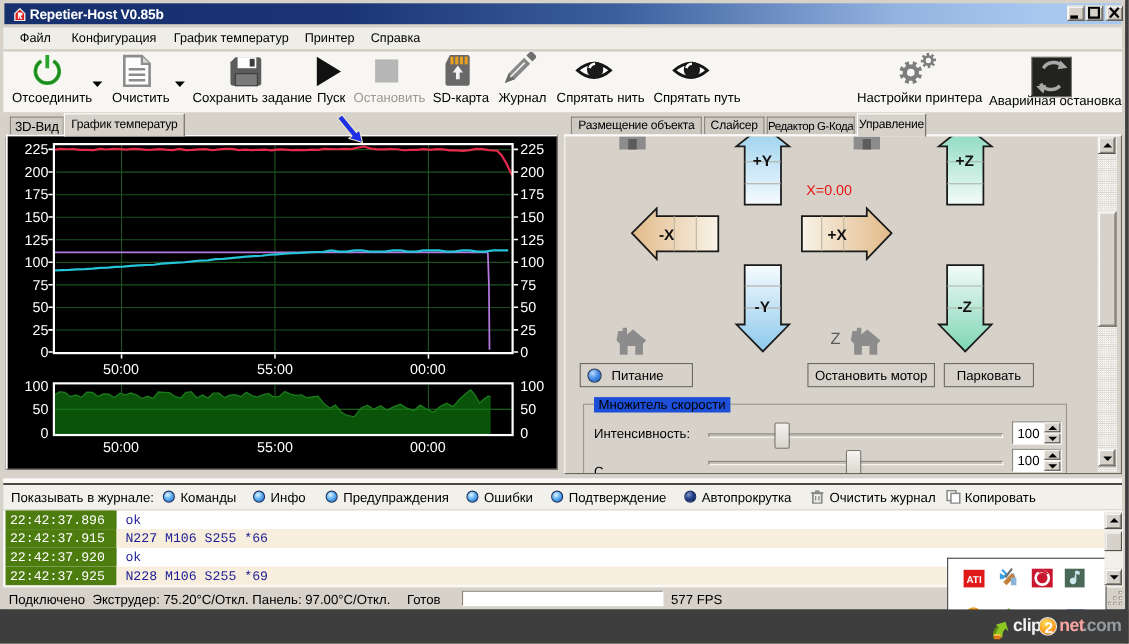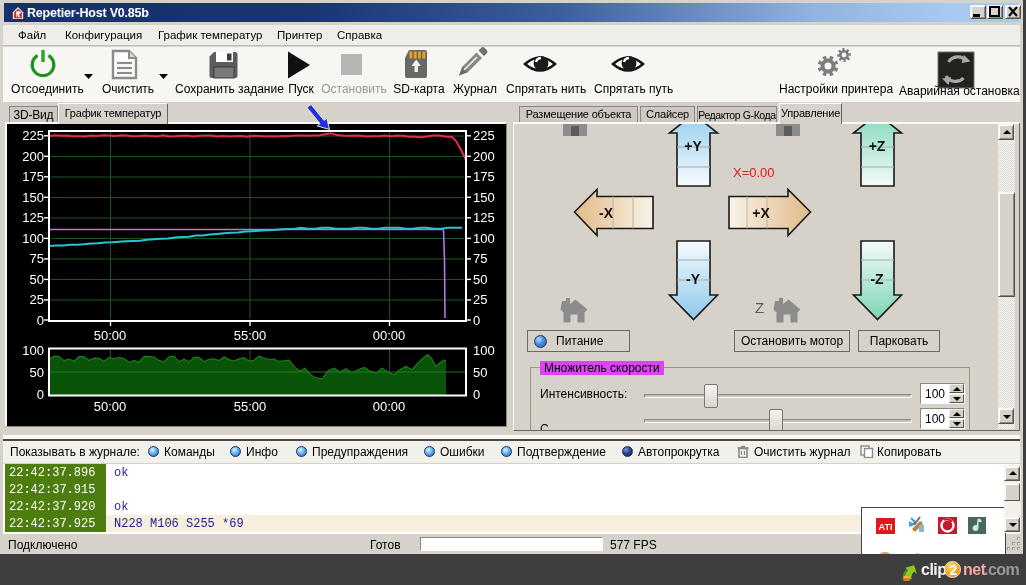--- a/index.html
+++ b/index.html
@@ -359,21 +359,21 @@
   </svg>
 
   <div class="btn" style="left:13px;top:206px;width:103px;height:22px;">
     <span class="abs" style="left:28px;top:3px;">Питание</span>
     <div class="abs" style="left:6px;top:4px;width:13px;height:13px;border-radius:50%;background:radial-gradient(circle at 35% 30%,#bcd8f8 0%,#4a90e8 45%,#1050b8 100%);border:1px solid #24365c;"></div>
   </div>
   <div class="btn" style="left:220px;top:206px;width:116px;height:22px;padding-top:3px;">Остановить мотор</div>
   <div class="btn" style="left:344px;top:206px;width:82px;height:22px;padding-top:3px;">Парковать</div>
 
   <div class="abs" style="left:16px;top:243px;width:440px;height:70px;border:1px solid #9a9689;"></div>
-  <div class="abs" style="left:26px;top:237px;background:#d946ef;padding:0 4px;font-size:12px;">Множитель скорости</div>
+  <div class="abs" style="left:26px;top:237px;background:#1d4ed8;padding:0 4px;font-size:12px;">Множитель скорости</div>
   <div class="abs" style="left:26px;top:263px;font-size:12px;">Интенсивность:</div>
 
   <div class="abs" style="left:130px;top:270px;width:268px;height:4px;background:#c6c2b9;border:1px solid;border-color:#8a877f #fff #fff #8a877f;"></div>
   <div class="abs" style="left:190px;top:260px;width:14px;height:24px;background:linear-gradient(to bottom,#f4f3f0,#d9d5cc);border:1px solid #7a786f;border-radius:2px;"></div>
   <div class="abs" style="left:406px;top:259px;width:45px;height:21px;background:#fff;border:1px solid;border-color:#8a877f #fff #fff #8a877f;font-size:12px;">
     <span class="abs" style="left:4px;top:3px;">100</span>
     <div class="abs" style="right:0;top:0;width:15px;height:9px;background:#d6d2c9;border:1px solid;border-color:#f4f3f0 #55534d #55534d #f4f3f0;">
         <div class="arrowglyph" style="top:2px;left:3px;border-bottom:4px solid #000;"></div>
       </div>
     <div class="abs" style="right:0;top:10px;width:15px;height:9px;background:#d6d2c9;border:1px solid;border-color:#f4f3f0 #55534d #55534d #f4f3f0;">
@@ -433,20 +433,21 @@
   <span class="lt" style="left:874px">Копировать</span>
 </div>
 
 <div id="logarea">
   <div class="lrow" style="top:0">
       <div class="lts">22:42:37.896</div>
       <div class="lmsg">ok</div>
     </div>
   <div class="lrow" style="top:17px">
       <div class="lts">22:42:37.915</div>
+      <div class="lmsg cream">N227 M106 S255 *66</div>
     </div>
   <div class="lrow" style="top:34px">
       <div class="lts">22:42:37.920</div>
       <div class="lmsg">ok</div>
     </div>
   <div class="lrow" style="top:51px">
       <div class="lts">22:42:37.925</div>
       <div class="lmsg cream">N228 M106 S255 *69</div>
     </div>
 </div>
@@ -455,20 +456,21 @@
   <div class="sbtn" style="left:0;top:1px;width:16px;height:15px;">
       <div class="arrowglyph" style="top:4px;border-bottom:4px solid #000;"></div>
     </div>
   <div class="abs" style="left:0;top:18px;width:16px;height:18px;background:#d6d2c9;border:1px solid;border-color:#f4f3f0 #55534d #55534d #f4f3f0;box-shadow:inset 1px 1px 0 #fff;"></div>
   <div class="sbtn" style="left:0;top:52px;width:16px;height:15px;">
       <div class="arrowglyph" style="top:5px;border-top:4px solid #000;"></div>
     </div>
 </div>
 <div id="statusbar">
   <span class="abs" style="left:5px;top:4px">Подключено</span>
+  <span class="abs" style="left:81px;top:4px">Экструдер: 75.20°С/Откл. Панель: 97.00°С/Откл.</span>
   <span class="abs" style="left:367px;top:4px">Готов</span>
   <div class="abs" style="left:417px;top:3px;width:183px;height:14px;background:#fff;border:1px solid;border-color:#8a877f #fff #fff #8a877f;"></div>
   <span class="abs" style="left:607px;top:4px">577 FPS</span>
   <svg class="abs" style="left:1004px;top:3px" width="14" height="15" viewBox="0 0 14 15">
     <g fill="#9a968a">
       <rect x="10" y="0" width="3" height="3"></rect>
         <rect x="10" y="5" width="3" height="3"></rect>
         <rect x="10" y="10" width="3" height="3"></rect>
       <rect x="5" y="5" width="3" height="3"></rect>
         <rect x="5" y="10" width="3" height="3"></rect>

